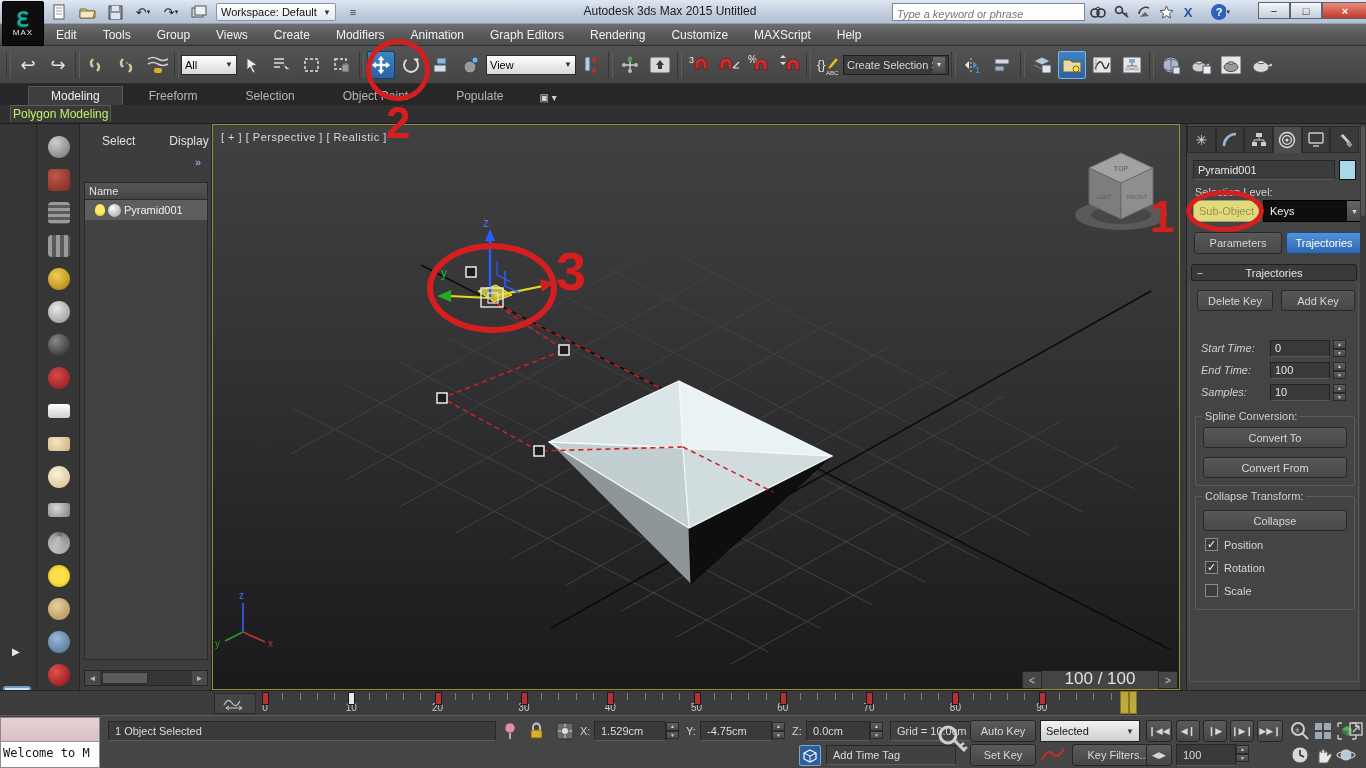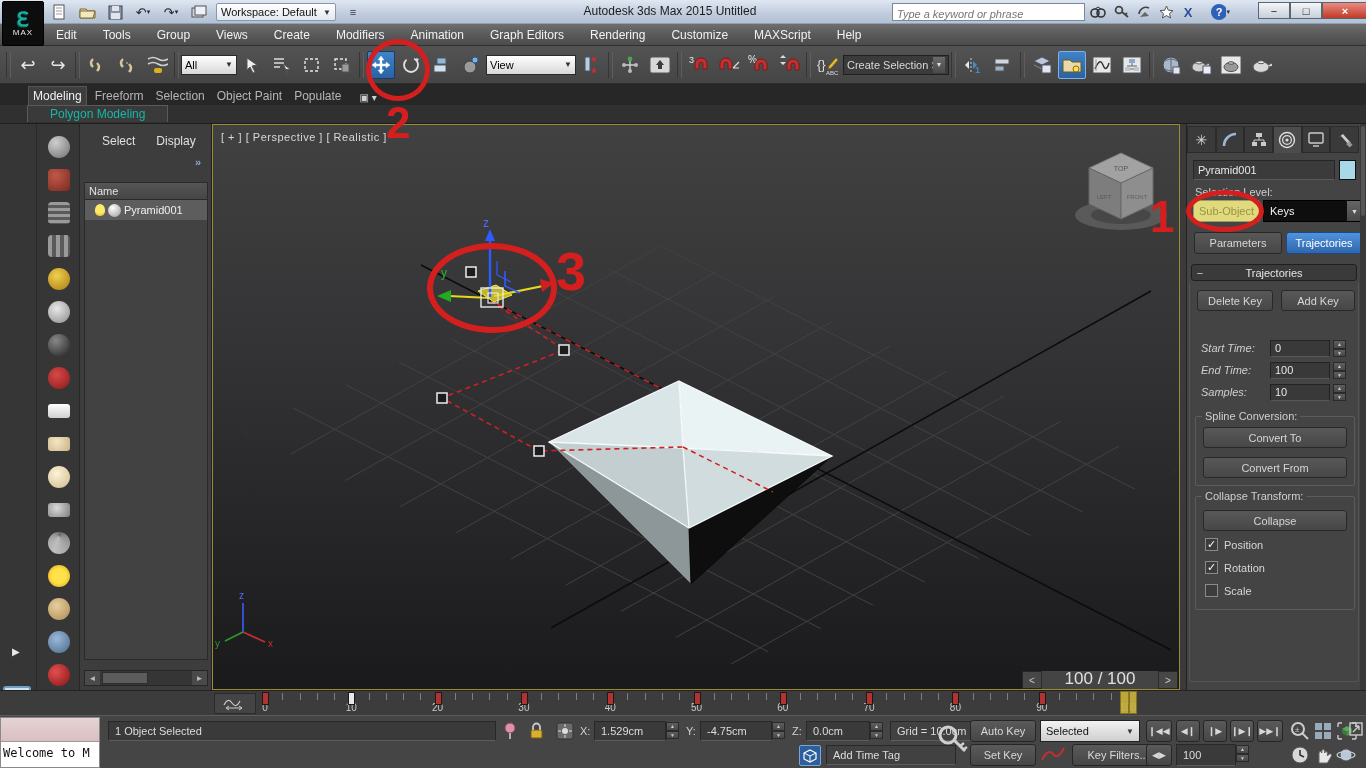--- a/index.html
+++ b/index.html
@@ -50,43 +50,43 @@
   .move-btn { background:linear-gradient(#3f83c6,#2a62a4); border:1px solid #173e6b; color:#fff; }
   .named-sel { width:106px; height:20px; background:#3b3b3b; border:1px solid #1f1f1f; color:#d8d8d8;
     font-size:11px; display:flex; align-items:center; padding:0 3px; flex:none; }
   .named-sel .dd-btn { margin-left:auto; width:14px; height:16px; background:linear-gradient(#6a6a6a,#4a4a4a);
     display:flex; align-items:center; justify-content:center; font-size:7px; color:#ddd; }
   .sel-explorer-on { background:linear-gradient(#3f83c6,#2a62a4); border:1px solid #7fb2e2; }
 
   
   .ribbon-tabs { left:0; top:84px; width:1366px; height:21px; background:#272727; display:flex;
     align-items:flex-end; padding-left:28px; gap:4px; }
-  .rtab { padding:2px 4px; font-size:12px; color:#b5b5b5; }
+  .rtab { padding:2px 22px; font-size:12px; color:#b5b5b5; }
   .rtab.active { background:#3e3e3e; color:#f0f0f0; border:1px solid #555; border-bottom:0; }
   .rtab-dd { color:#cfcfcf; font-size:10px; padding:2px 10px; }
   .ribbon-sub { left:0; top:105px; width:1366px; height:19px; background:#303030; border-bottom:1px solid #1e1e1e; }
-  .polytab { position:absolute; left:10px; top:0; padding:1px 22px; background:#3a3a3a; border:1px solid #5a5a5a;
-    border-bottom:0; font-size:12px; color:#14b8a6;margin-left:17px; }
+  .polytab { position:absolute; left:10px; top:0; padding:1px 2px; background:#3a3a3a; border:1px solid #5a5a5a;
+    border-bottom:0; font-size:12px; color:#bef264; }
 
   
   .left-strip { left:0; top:124px; width:80px; height:566px; background:#363636; border-right:1px solid #262626; }
   .left-strip .seam { position:absolute; left:36px; top:0; width:1px; height:100%; background:#2a2a2a; }
   .strip-icons { position:absolute; left:40px; top:10px; width:38px; display:flex; flex-direction:column; gap:7px; align-items:center; }
   .strip-icon { width:26px; height:26px; display:flex; align-items:center; justify-content:center; }
   .blob { width:22px; height:22px; }
   .blob.round { border-radius:50%; }
   .blob.square { border-radius:4px; }
   .blob.flat { height:14px; border-radius:3px; }
   .mini-play { position:absolute; left:12px; top:522px; color:#e8e8e8; font-size:10px; }
   .blue-chip { position:absolute; left:3px; top:562px; width:28px; height:24px; background:#cfe4f0;
     border:2px solid #6f9fc4; border-radius:3px; }
 
   
   .scene-exp { left:80px; top:124px; width:132px; height:566px; background:#3d3d3d; border-right:1px solid #222; }
-  .se-menus { position:absolute; left:0; top:10px; width:100%; display:flex; gap:21px; padding-left:22px; }
+  .se-menus { position:absolute; left:0; top:10px; width:100%; display:flex; gap:34px; padding-left:22px; }
   .se-menu { color:#e0e0e0; font-size:12px; }
   .se-expander { position:absolute; right:10px; top:32px; color:#8fa8d0; font-size:11px; font-weight:bold; }
   .se-hdr { position:absolute; left:4px; top:58px; width:124px; height:18px; background:linear-gradient(#555,#464646);
     border:1px solid #2a2a2a; color:#e2e2e2; font-size:11px; display:flex; align-items:center; padding:0 4px; }
   .se-body { position:absolute; left:4px; top:76px; width:124px; height:460px; background:#424242; border:1px solid #2a2a2a; border-top:0; }
   .se-row { height:20px; display:flex; align-items:center; gap:3px; padding-left:10px; background:#5d5d5d; }
   .se-row .bulb { width:10px; height:12px; background:radial-gradient(circle at 50% 35%, #ffe96a 55%, #c8a818); border-radius:50% 50% 40% 40%; }
   .se-row .geo { width:13px; height:13px; border-radius:50%; background:radial-gradient(circle at 35% 30%, #fdfdfd, #9a9a9a); }
   .se-row .lbl { color:#f0f0f0; font-size:11px; }
   .se-scroll { position:absolute; left:4px; bottom:4px; width:124px; height:16px; background:#353535; border:1px solid #262626;

